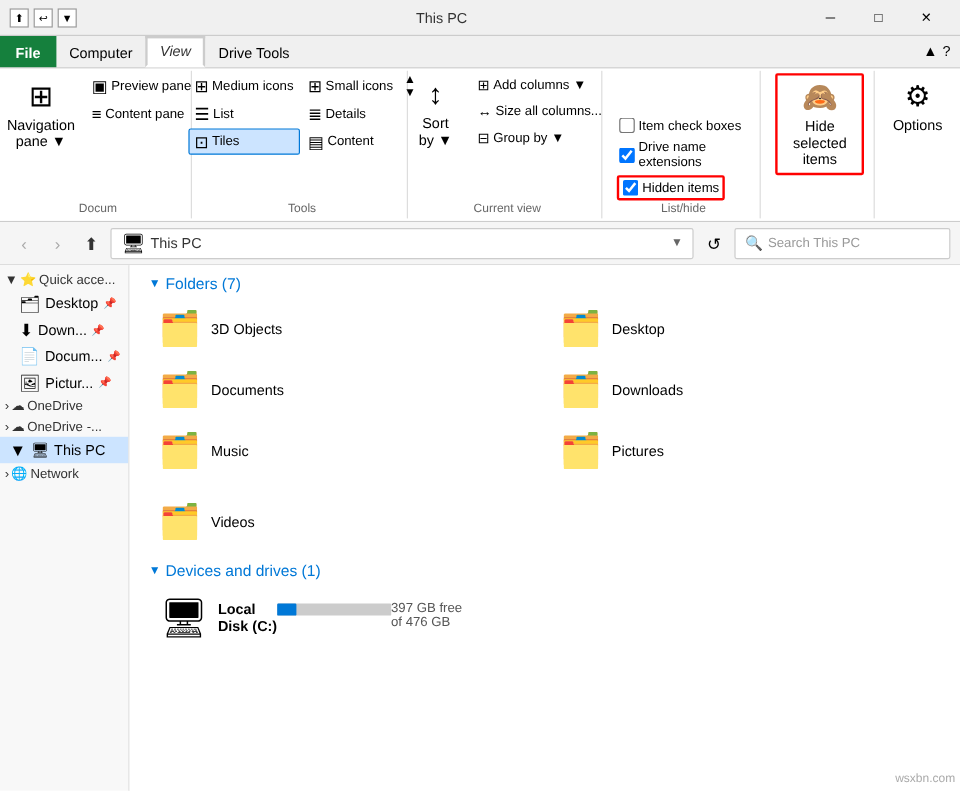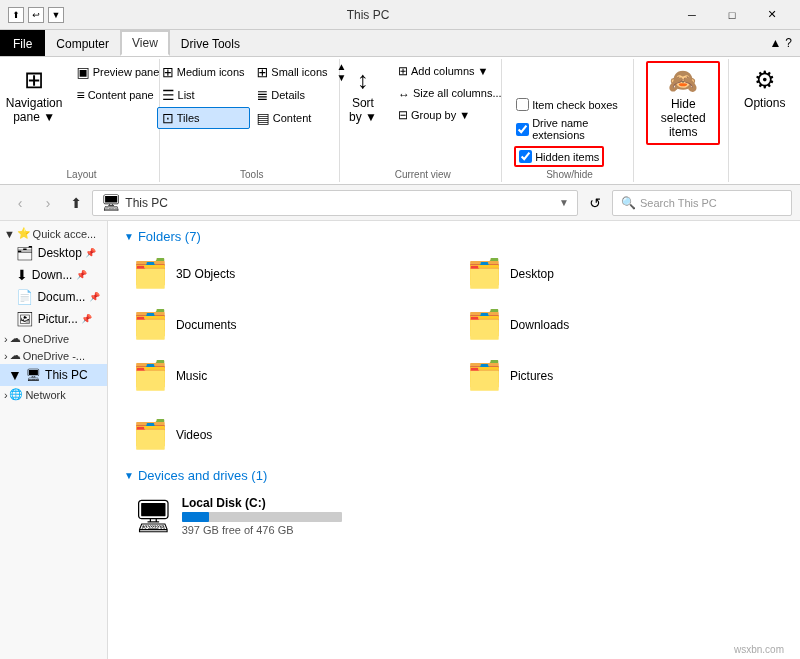--- a/index.html
+++ b/index.html
@@ -24,22 +24,22 @@
     .ribbon { background: #f0f0f0; border-bottom: 1px solid #ccc; }
     .ribbon-tabs { display: flex; height: 26px; }
     .ribbon-tab {
       padding: 4px 10px;
       font-size: 12px;
       cursor: pointer;
       border: 1px solid transparent;
       border-bottom: none;
       display: flex; align-items: center;
     }
-    .ribbon-tab.file { background: #000000; color: #fff; font-weight: normal; padding: 4px 12px; }
-    .ribbon-tab.active { background: #fff; border-color: #ccc; border-bottom: 1px solid #fff; position: relative; z-index: 2; color: #333; }
+    .ribbon-tab.file { background: #15803d; color: #fff; font-weight: bold; padding: 4px 12px; }
+    .ribbon-tab.active { background: #fff; border-color: #ccc; border-bottom: 1px solid #fff; position: relative; z-index: 2; color: #333; font-style: italic; }
     .ribbon-tab.view-tab { color: #333; }
     .ribbon-tab.view-tab.active { border: 2px solid #ccc; border-bottom: 2px solid #fff; }
 
     .ribbon-content { background: #fff; border-top: 1px solid #ccc; padding: 2px 4px; display: flex; align-items: stretch; gap: 4px; min-height: 80px; }
     .ribbon-group { display: flex; flex-direction: column; align-items: center; padding: 2px 8px; border-right: 1px solid #ddd; position: relative; min-width: 60px; }
     .ribbon-group-label { font-size: 10px; color: #666; margin-top: auto; padding-top: 2px; }
     .ribbon-group-content { display: flex; gap: 2px; align-items: flex-start; flex: 1; }
     .ribbon-group-col { display: flex; flex-direction: column; gap: 1px; }
 
     .ribbon-btn-large { display: flex; flex-direction: column; align-items: center; padding: 4px 6px; cursor: pointer; border: 1px solid transparent; border-radius: 2px; min-width: 48px; }
@@ -93,33 +93,33 @@
     .file-area { flex: 1; overflow-y: auto; padding: 8px 16px; background: #fff; }
     .section-header { font-size: 13px; color: #0078d7; margin-bottom: 8px; display: flex; align-items: center; gap: 4px; cursor: pointer; }
     .section-header .arrow { font-size: 10px; }
     .folders-grid { display: grid; grid-template-columns: repeat(2, 1fr); gap: 8px; margin-bottom: 16px; }
     .folder-item { display: flex; align-items: center; gap: 8px; padding: 4px 8px; cursor: pointer; border: 1px solid transparent; border-radius: 2px; }
     .folder-name { font-size: 12px; }
 
     
     .devices-grid { margin-bottom: 16px; }
     .device-item { display: flex; align-items: center; gap: 8px; padding: 4px 8px; cursor: pointer; border: 1px solid transparent; border-radius: 2px; max-width: 260px; }
-    .device-info { display: flex; flex-direction: column; }
+    .device-info { display: flex; flex-direction: row; }
     .device-name { font-size: 12px; font-weight: bold; }
     .device-bar-container { width: 160px; height: 10px; background: #ccc; border-radius: 1px; margin: 2px 0; }
     .device-bar { height: 10px; background: #0078d7; border-radius: 1px; }
     .device-free { font-size: 11px; color: #555; }
 
     
     .status-bar { height: 22px; background: #f0f0f0; border-top: 1px solid #ccc; display: flex; align-items: center; padding: 0 8px; justify-content: space-between; font-size: 11px; }
     .status-right { display: flex; gap: 4px; align-items: center; }
     .view-btn { width: 18px; height: 18px; display: flex; align-items: center; justify-content: center; cursor: pointer; border: 1px solid transparent; }
 
     
-    .watermark { position: fixed; bottom: 4px; right: 16px; font-size: 10px; color: #aaa; }
+    .watermark { position: fixed; bottom: 4px; right: 4px; font-size: 10px; color: #aaa; }
   </style>
 </head>
 <body>
 
 <div class="title-bar">
   <div class="title-bar-icons">
     <div class="title-bar-icon">⬆</div>
     <div class="title-bar-icon">↩</div>
     <div class="title-bar-icon">▼</div>
   </div>
@@ -155,21 +155,21 @@
           <div class="ribbon-btn-small">
             <span class="icon">▣</span>
             <span class="label">Preview pane</span>
           </div>
           <div class="ribbon-btn-small">
             <span class="icon">≡</span>
             <span class="label">Content pane</span>
           </div>
         </div>
       </div>
-      <div class="ribbon-group-label">Layout</div>
+      <div class="ribbon-group-label">Docum</div>
     </div>
 
     <div class="ribbon-group">
       <div class="ribbon-group-content">
         <div class="ribbon-group-col">
           <div class="ribbon-btn-small">
             <span class="icon">⊞</span>
             <span class="label">Medium icons</span>
           </div>
           <div class="ribbon-btn-small">
@@ -237,21 +237,21 @@
           <input type="checkbox" id="cb2" checked="" style="">
           <label for="cb2">Drive name extensions</label>
         </div>
         <div class="highlighted-box">
           <div class="ribbon-checkbox">
             <input type="checkbox" id="cb3" checked="" style="">
             <label for="cb3">Hidden items</label>
           </div>
         </div>
       </div>
-      <div class="ribbon-group-label">Show/hide</div>
+      <div class="ribbon-group-label">List/hide</div>
     </div>
 
     <div class="ribbon-group">
       <div class="ribbon-group-content">
         <div class="ribbon-btn-large" style="border: 2px solid red; border-radius:2px;">
           <div class="icon">🙈</div>
           <div class="label">Hide selected<br>items</div>
         </div>
       </div>
       <div class="ribbon-group-label">&nbsp;</div>

